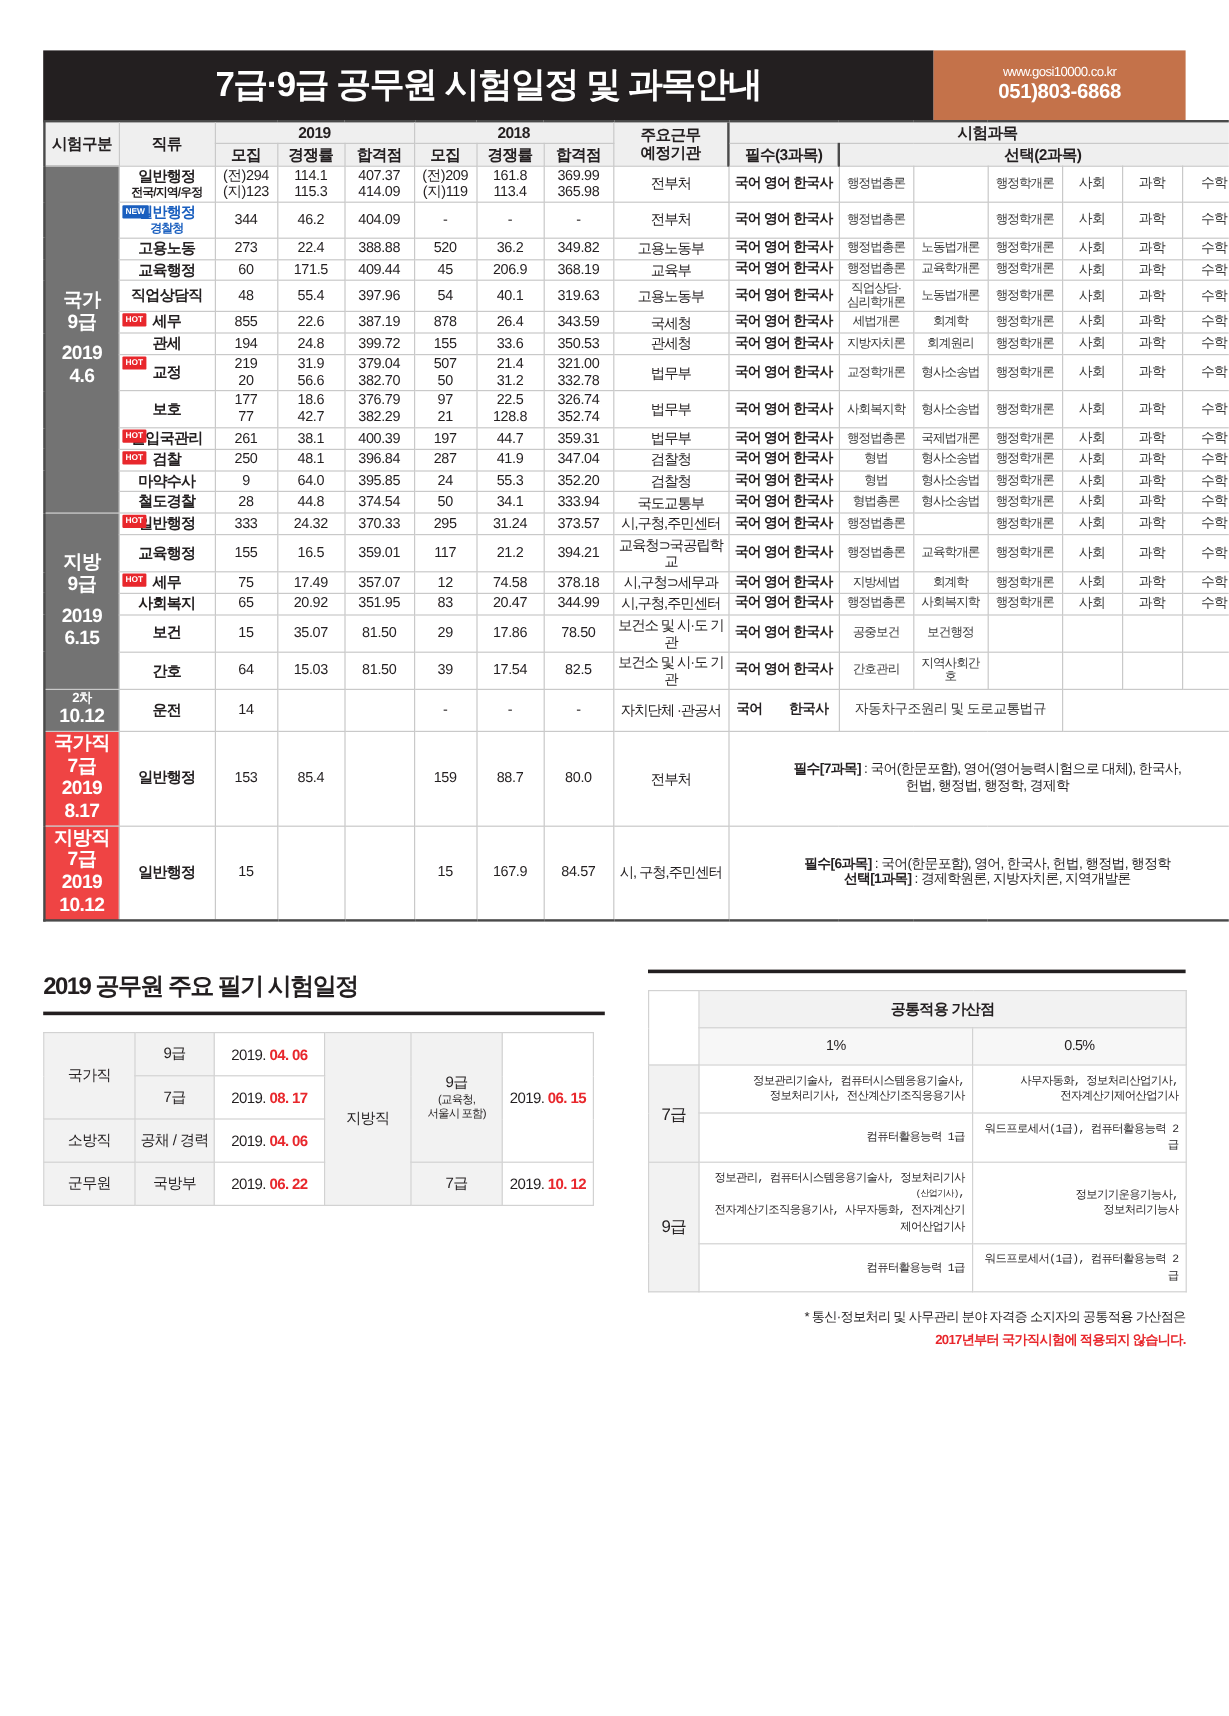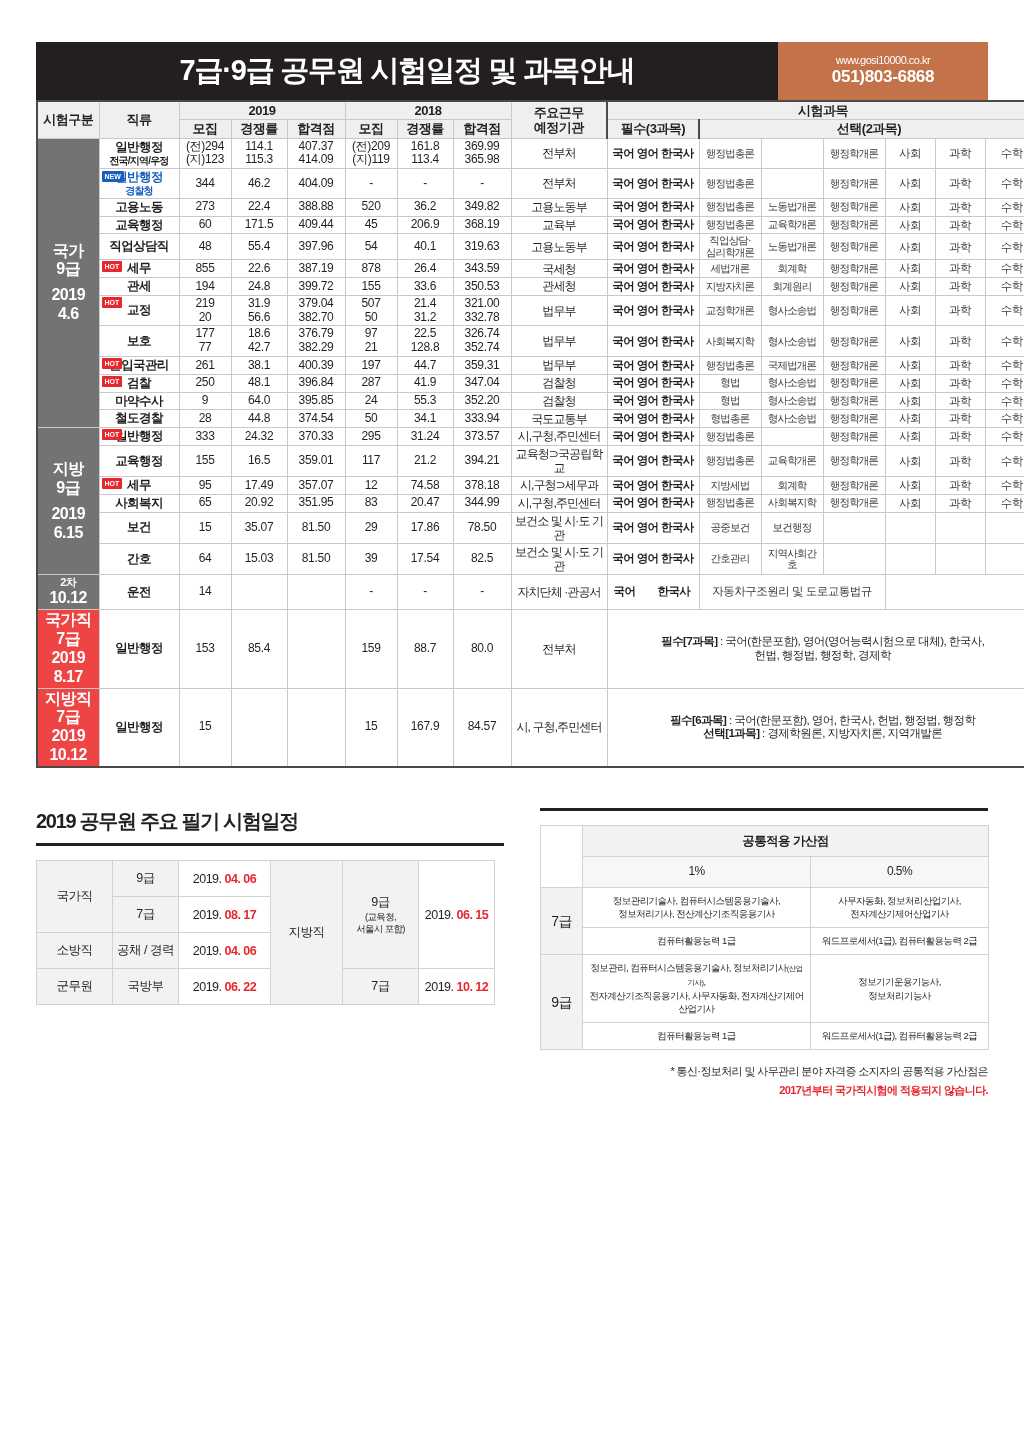--- a/index.html
+++ b/index.html
@@ -124,21 +124,21 @@
   .tiny { font-size:9.5px; display:block; line-height:1.25; letter-spacing:-0.7px; }
 
   table.bonus { width:448px; font-size:9.5px; }
   table.bonus td, table.bonus th {
     border:1px solid #d2d2d2; padding:6px 6px; letter-spacing:-0.55px;
     line-height:1.45; vertical-align:middle;
   }
   table.bonus .bh { background:#f2f2f2; text-align:center; font-weight:bold; font-size:12.5px; }
   table.bonus .bh2 { background:#f7f7f7; text-align:center; font-weight:normal; font-size:12px; }
   table.bonus .glab { background:#f2f2f2; text-align:center; font-size:14px; width:42px; }
-  table.bonus td.cell { text-align:center; }
+  table.bonus td.cell { text-align:right;font-family:Liberation Mono, monospace; }
   .xs { font-size:7.5px; }
 
   .footnote {
     margin-top:12px; text-align:right; font-size:11px; line-height:1.7;
     letter-spacing:-0.6px; font-weight:bold;
   }
   .footnote .red { color:#e8272c; }
   .footnote .blk { color:#231f20; font-weight:normal; }
 </style>
 </head>
@@ -842,21 +842,21 @@
           <td class="opt big">
             <span class="l2">과학</span>
           </td>
           <td class="opt big outer-right">
             <span class="l2">수학</span>
           </td>
         </tr>
         <tr>
           <td class="jik"><span class="badge hot">HOT</span>세무</td>
           <td class="num">
-            <span class="l2">95</span>
+            <span class="l2">75</span>
           </td>
           <td class="num">
             <span class="l2">17.49</span>
           </td>
           <td class="num">
             <span class="l2">357.07</span>
           </td>
           <td class="num">
             <span class="l2">12</span>
           </td>

